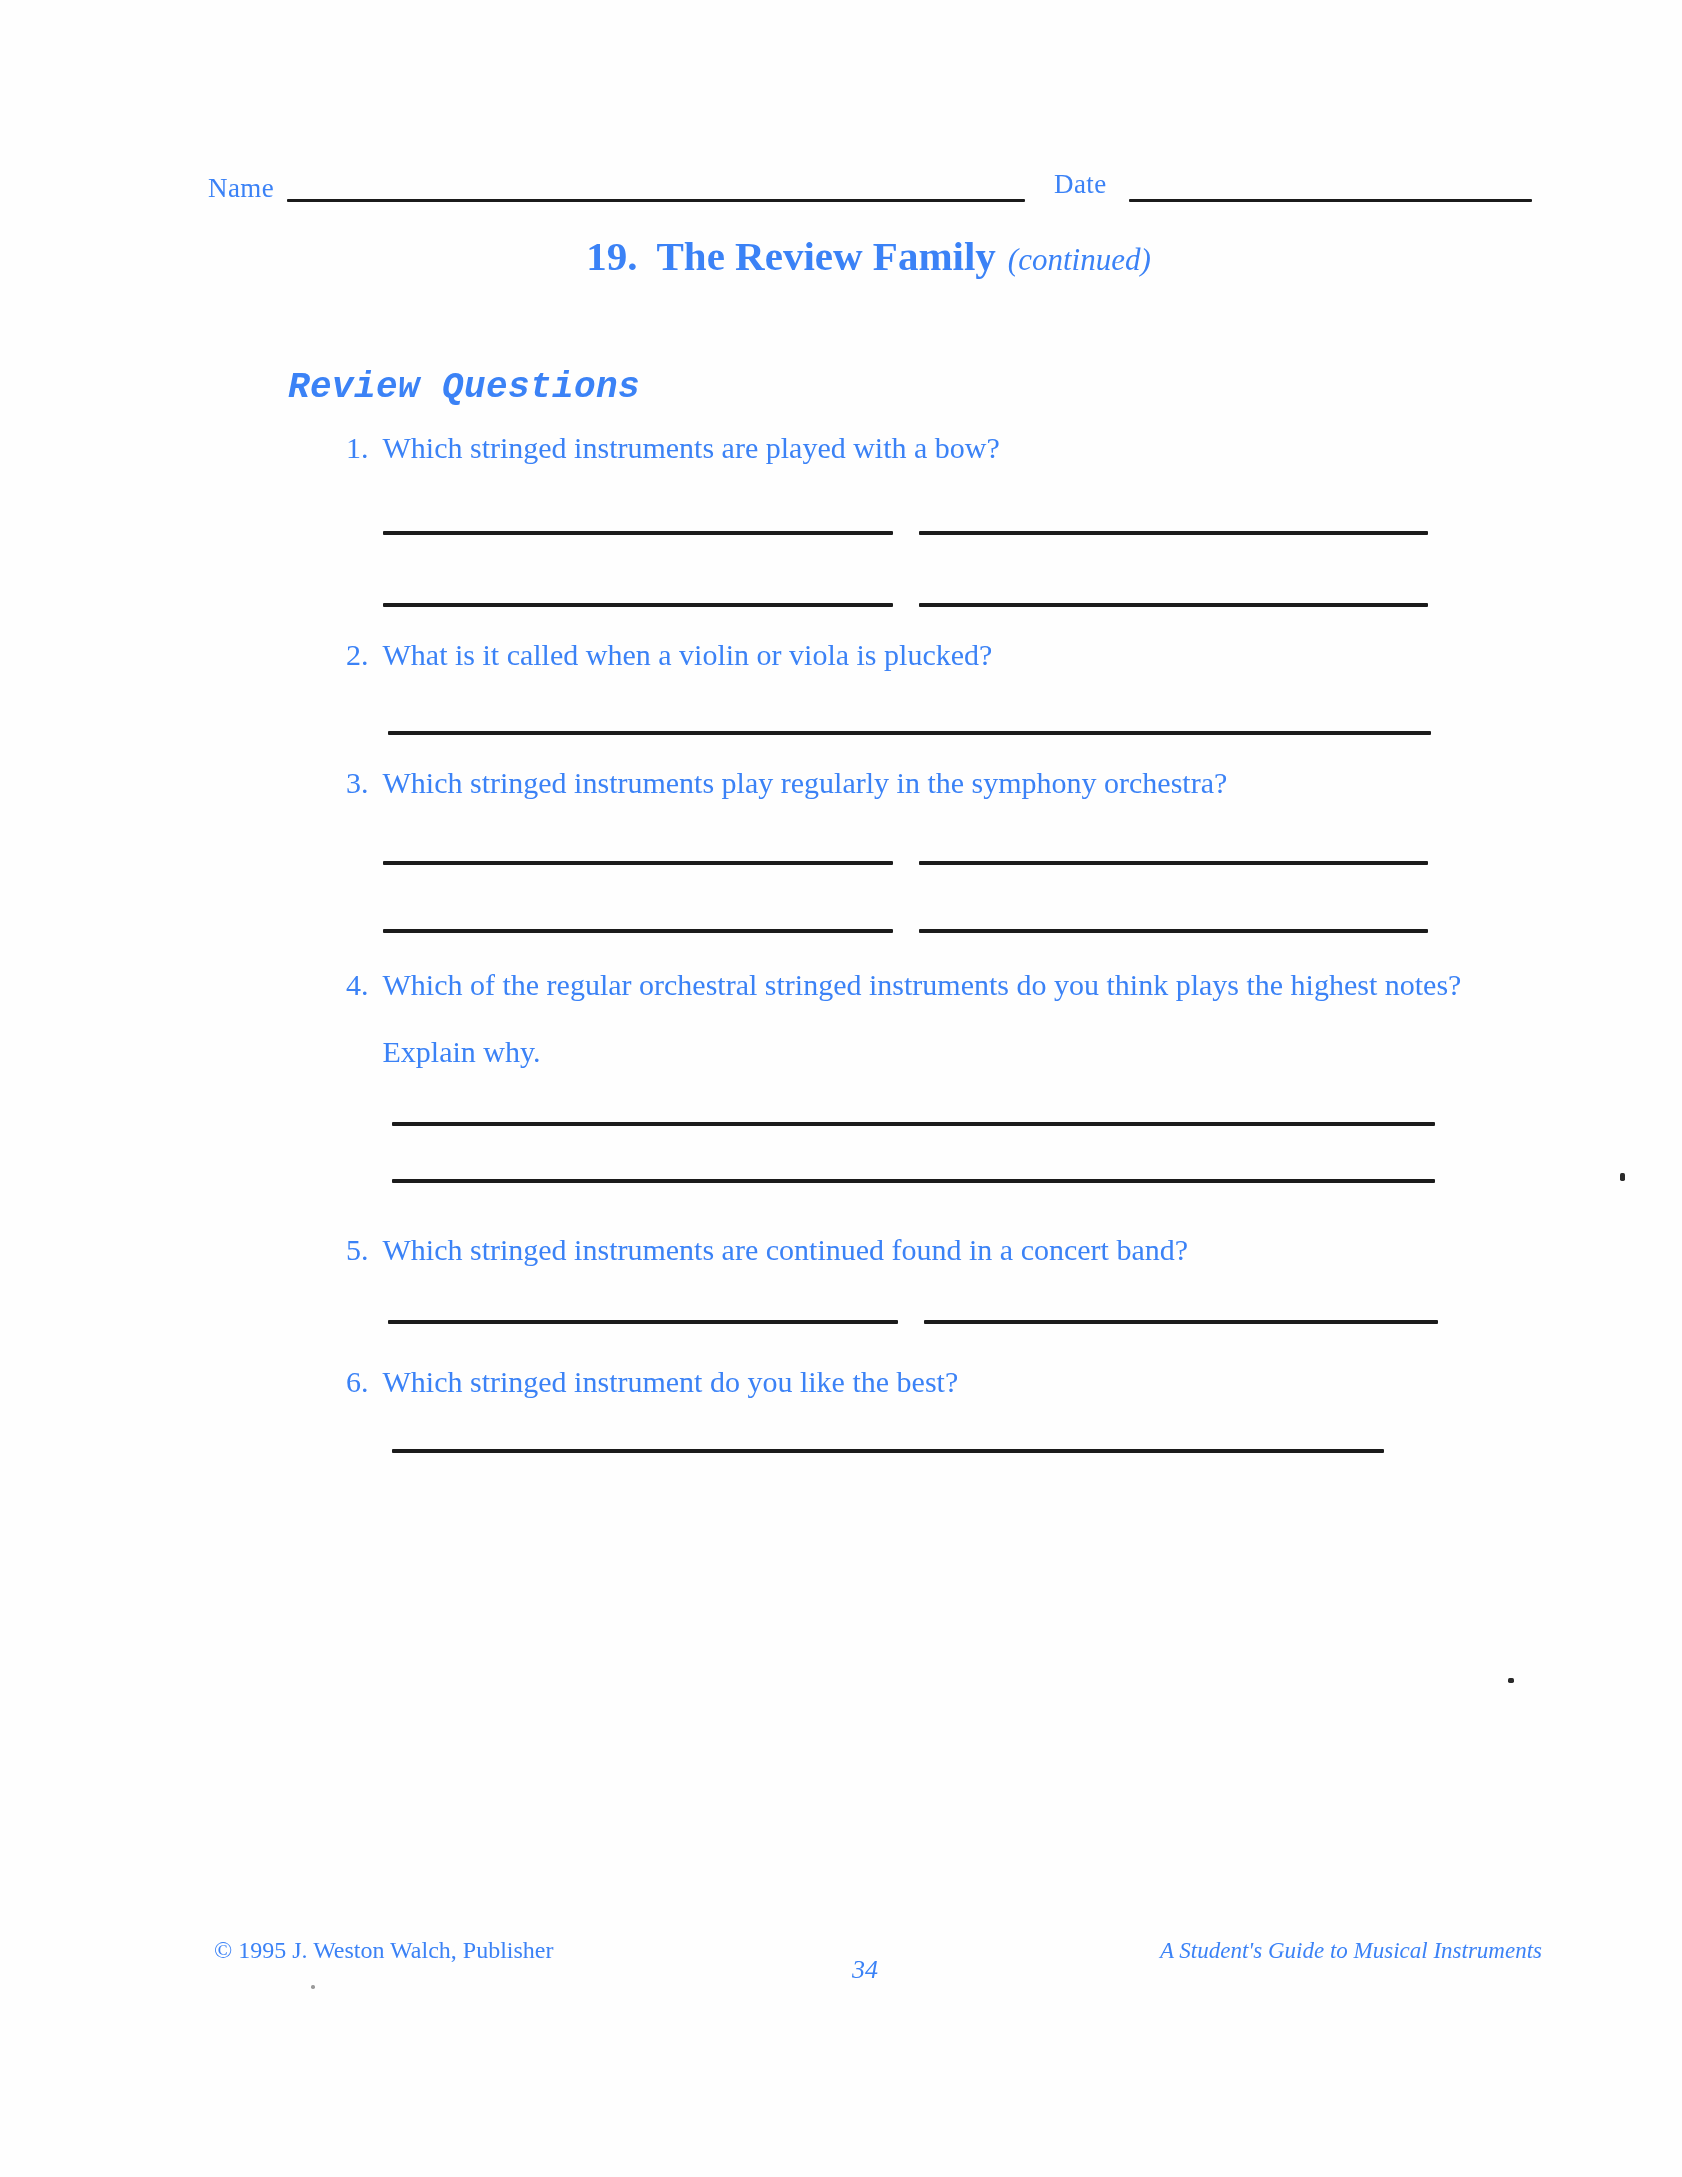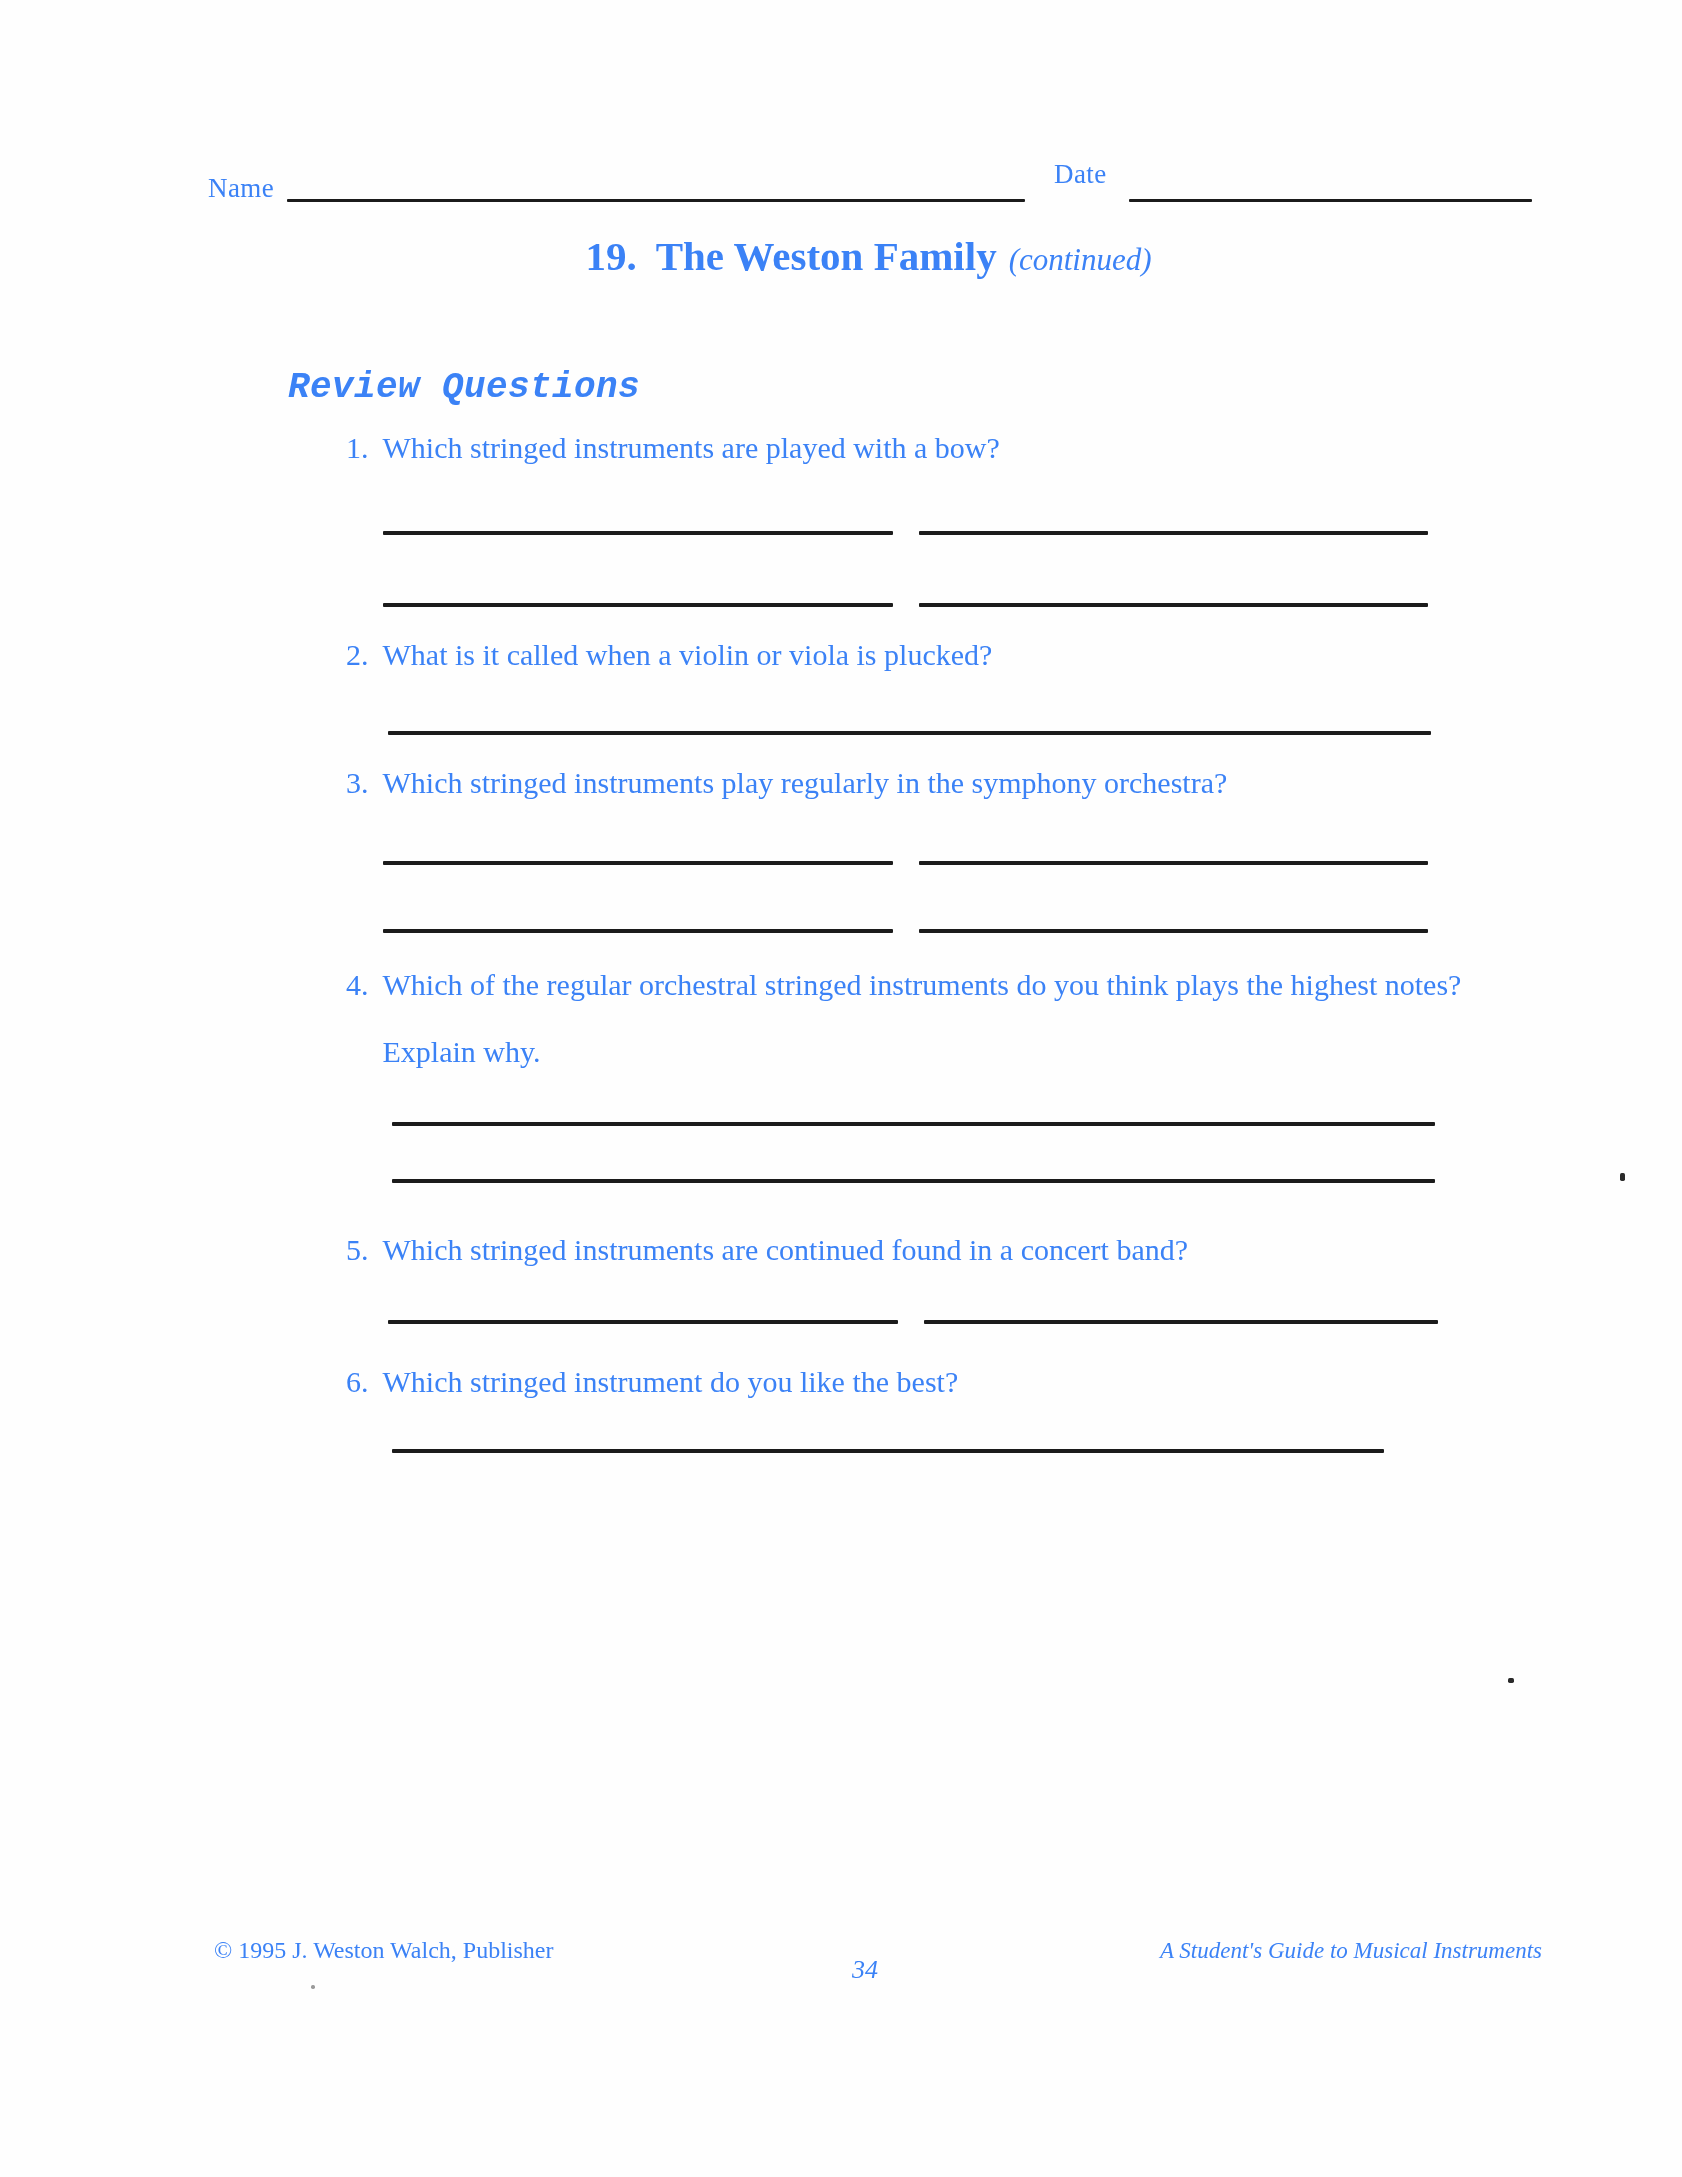--- a/index.html
+++ b/index.html
@@ -98,25 +98,25 @@
   .speck.light { background: #9a9a9a; }
 </style>
 </head>
 <body>
 
 <div class="page">
 
   <span class="abs hdr-label" style="left:208px; top:173px;">Name</span>
   <div class="write-line thin" style="left:287px; top:199px; width:738px;"></div>
 
-  <span class="abs hdr-label" style="left:1054px; top:159px;">Date</span>
+  <span class="abs hdr-label" style="left:1054px; top:169px;">Date</span>
   <div class="write-line thin" style="left:1129px; top:199px; width:403px;"></div>
 
   <div class="title-row">
-    <span class="title-number">19.</span><span class="title-main">The Weston Family</span><span class="title-continued">(continued)</span>
+    <span class="title-number">19.</span><span class="title-main">The Review Family</span><span class="title-continued">(continued)</span>
   </div>
 
   <div class="section-heading">Review Questions</div>
 
   <div class="question" style="top:429px;">
     <span class="q-num">1.</span>
     <span class="q-body">Which stringed instruments are played with a bow?</span>
   </div>
   <div class="write-line" style="left:383px;  top:531px; width:510px;"></div>
   <div class="write-line" style="left:919px; top:531px; width:509px;"></div>

